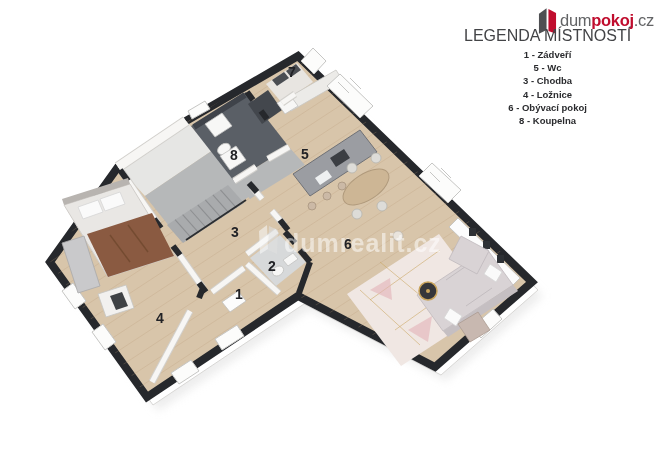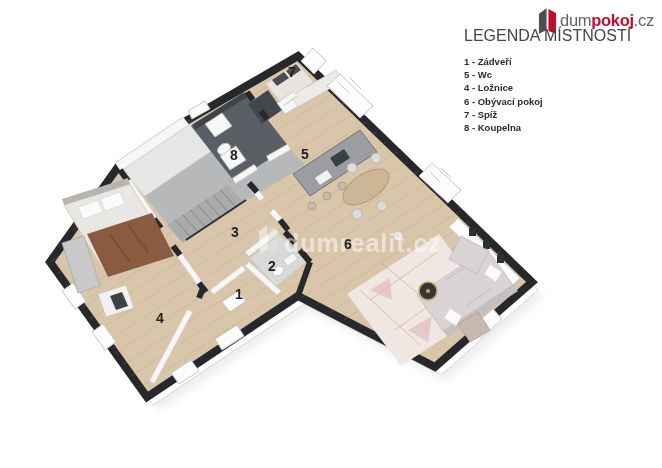--- a/index.html
+++ b/index.html
@@ -66,21 +66,21 @@
   
   .logo{position:absolute;left:538px;top:7px;display:flex;align-items:center;}
   .logo-icon{width:19px;height:27px;margin-right:3px;}
   .logo-text{font-size:16.5px;letter-spacing:-0.3px;white-space:nowrap;}
   .logo-gray{color:var(--logo_gray,#636466);font-weight:400;}
   .logo-accent{color:var(--accent,#c00d2e);font-weight:700;}
 
   
   .legend{position:absolute;left:464px;top:27px;}
   .legend-title{font-size:16px;color:#434447;font-weight:400;letter-spacing:0;white-space:nowrap;}
-  .legend-items{margin-top:10px;}
+  .legend-items{margin-top:3px;text-align:center;}
   .legend-item{font-size:9.5px;font-weight:700;color:#2a2b2e;line-height:13.2px;white-space:nowrap;}
 </style>
 </head>
 <body>
 
 <div class="stage">
 
   <svg class="plan" width="662" height="468" viewBox="0 0 662 468">
     <defs>
       <clipPath id="floorclip">
@@ -307,19 +307,19 @@
       <polygon points="11,2 19,6 19,28 11,25" fill="#c00d2e"></polygon>
     </svg>
     <div class="logo-text"><span class="logo-gray">dum</span><span class="logo-accent">pokoj</span><span class="logo-gray">.cz</span></div>
   </div>
 
   <div class="legend">
     <div class="legend-title">LEGENDA MÍSTNOSTÍ</div>
     <div class="legend-items">
       <div class="legend-item">1 - Zádveří</div>
       <div class="legend-item">5 - Wc</div>
+      <div class="legend-item">3 - Chodba</div>
       <div class="legend-item">4 - Ložnice</div>
       <div class="legend-item">6 - Obývací pokoj</div>
-      <div class="legend-item">7 - Spíž</div>
       <div class="legend-item">8 - Koupelna</div>
     </div>
   </div>
 </div>
 
 </body></html>

